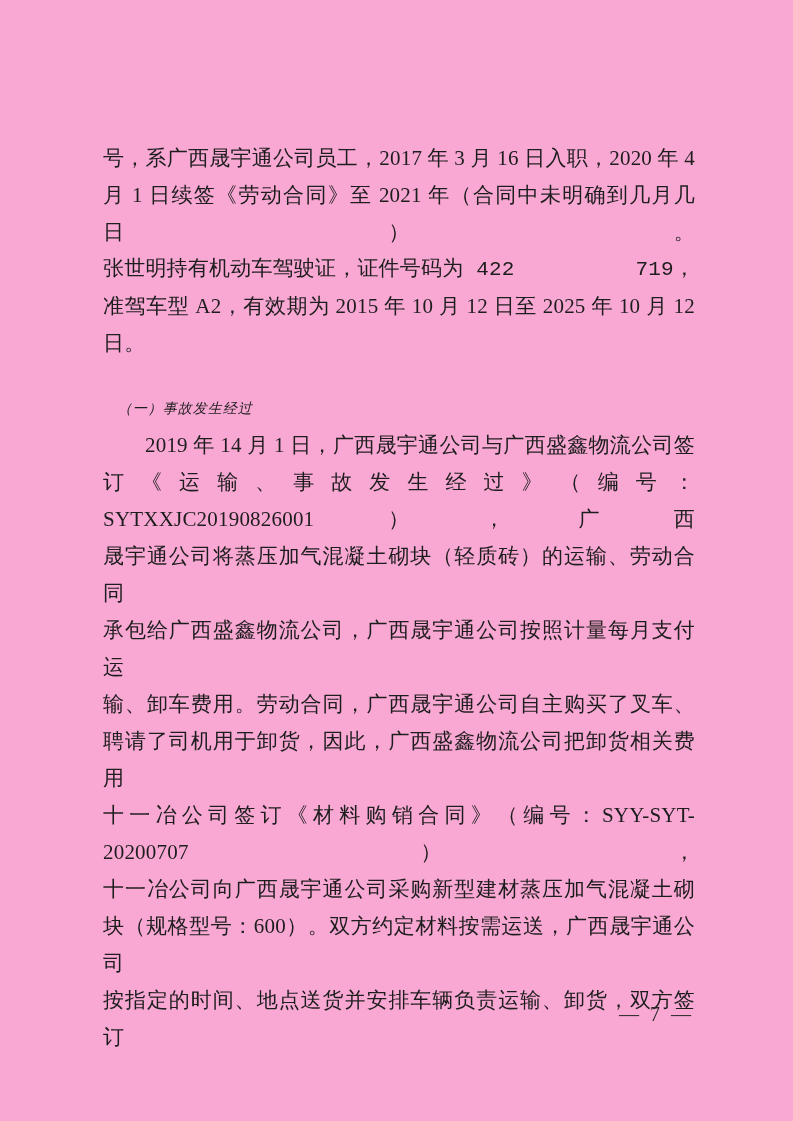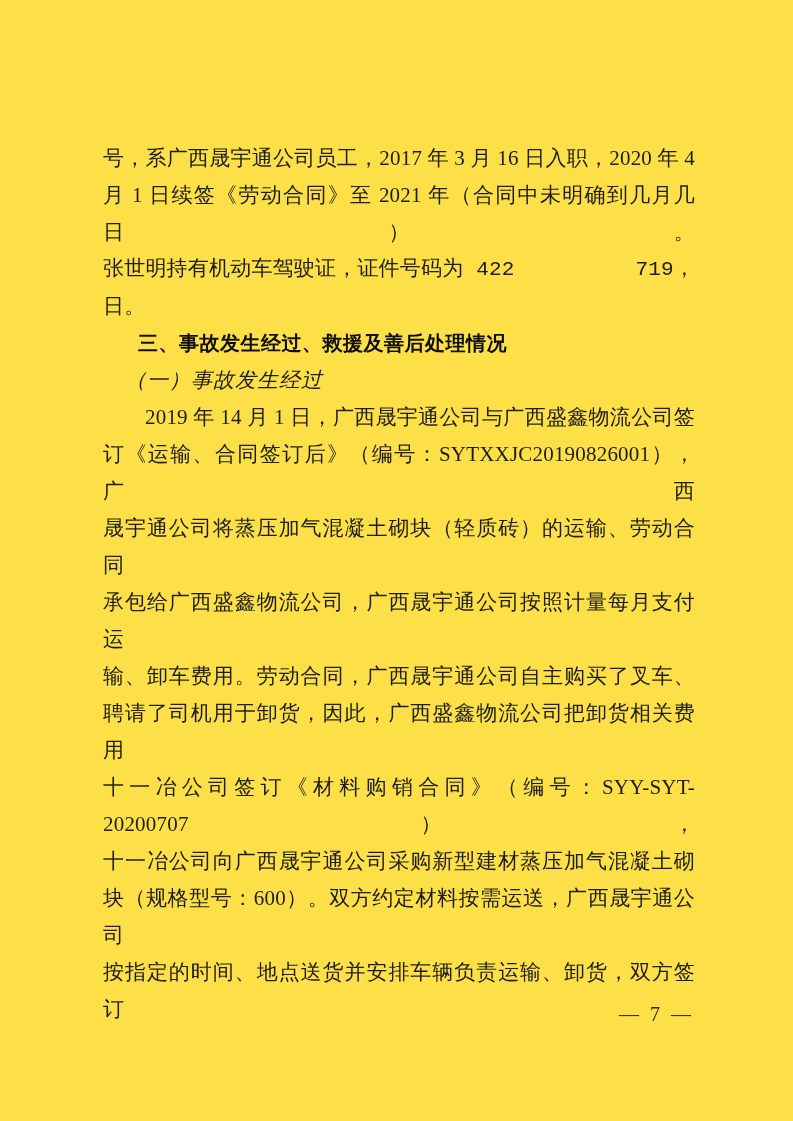--- a/index.html
+++ b/index.html
@@ -4,21 +4,21 @@
 <style>
   html, body {
     margin: 0;
     padding: 0;
     background: #ffffff;
   }
   .page {
     position: relative;
     width: 793px;
     height: 1121px;
-    background: #fde047;
+    background: #f9a8d4;
     overflow: hidden;
     font-family: "Liberation Serif", serif;
   }
   .content {
     position: absolute;
     left: 103px;
     top: 140px;
     width: 592px;
   }
   .line {
@@ -40,28 +40,29 @@
     font-weight: 700;
     font-size: 20px;
     line-height: 37px;
     color: #0e0e0e;
     text-indent: 1.75em;
     text-align: left;
     text-align-last: left;
     letter-spacing: 0.5px;
   }
   .subheading {
-    font-size: 21px;
+    font-size: 14px;
     line-height: 37px;
     color: #1d1d1d;
     font-style: italic;
     text-indent: 1.05em;
     text-align: left;
     text-align-last: left;
     letter-spacing: 1px;
+    margin-top: 28px;
   }
   .id-line {
     display: flex;
     justify-content: space-between;
     font-size: 21px;
     line-height: 37px;
     color: #1d1d1d;
     letter-spacing: 0.2px;
     font-family: Liberation Mono, monospace;
   }
@@ -84,30 +85,30 @@
   <div class="content">
 
     <div>
       <div class="line">号，系广西晟宇通公司员工，2017 年 3 月 16 日入职，2020 年 4</div>
       <div class="line">月 1 日续签《劳动合同》至 2021 年（合同中未明确到几月几日）。</div>
       <div class="id-line">
         <span>张世明持有机动车驾驶证，证件号码为 422</span>
         <span class="gap"></span>
         <span>719，</span>
       </div>
+      <div class="line">准驾车型 A2，有效期为 2015 年 10 月 12 日至 2025 年 10 月 12</div>
       <div class="line no-just">日。</div>
     </div>
 
-    <div class="heading">三、事故发生经过、救援及善后处理情况</div>
 
     <div class="subheading">（一）事故发生经过</div>
 
     <div>
       <div class="line indent">2019 年 14 月 1 日，广西晟宇通公司与广西盛鑫物流公司签</div>
-      <div class="line">订《运输、合同签订后》（编号：SYTXXJC20190826001），广西</div>
+      <div class="line">订《运输、事故发生经过》（编号：SYTXXJC20190826001），广西</div>
       <div class="line">晟宇通公司将蒸压加气混凝土砌块（轻质砖）的运输、劳动合同</div>
       <div class="line">承包给广西盛鑫物流公司，广西晟宇通公司按照计量每月支付运</div>
       <div class="line">输、卸车费用。劳动合同，广西晟宇通公司自主购买了叉车、</div>
       <div class="line">聘请了司机用于卸货，因此，广西盛鑫物流公司把卸货相关费用</div>
       <div class="line">十一冶公司签订《材料购销合同》（编号：SYY-SYT-20200707），</div>
       <div class="line">十一冶公司向广西晟宇通公司采购新型建材蒸压加气混凝土砌</div>
       <div class="line">块（规格型号：600）。双方约定材料按需运送，广西晟宇通公司</div>
       <div class="line">按指定的时间、地点送货并安排车辆负责运输、卸货，双方签订</div>
 
     </div>

